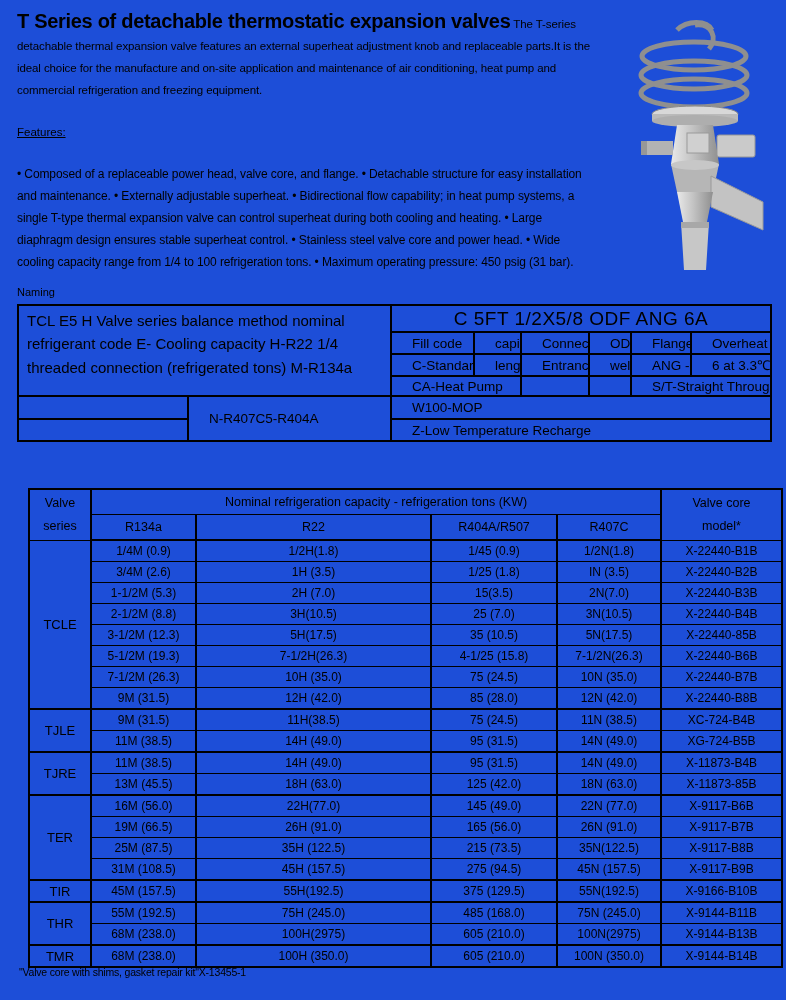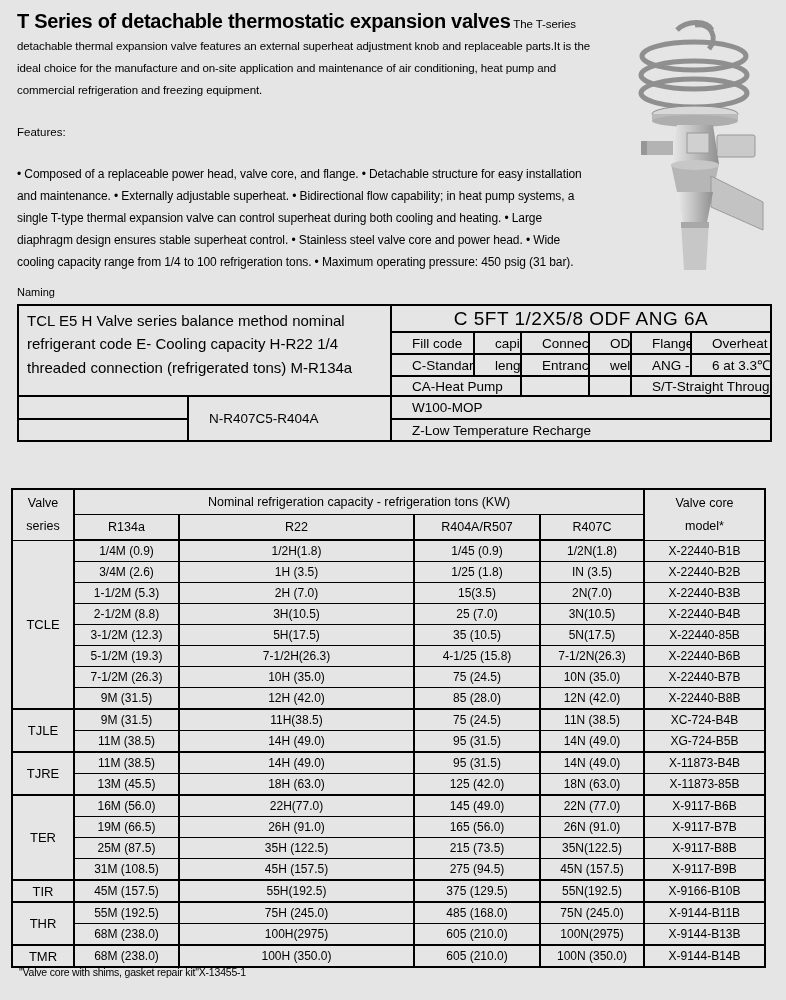--- a/index.html
+++ b/index.html
@@ -1,25 +1,25 @@
 <!DOCTYPE html>
 <html><head>
 <meta charset="utf-8">
 <style>
   html,body { margin:0; padding:0; background:#fff; }
   .page {
-    position:relative; width:786px; height:1000px; background:#e5e5e5;
+    position:relative; width:786px; height:1000px; background:#1d4ed8;
     font-family:"Liberation Sans", sans-serif; color:#000; overflow:hidden;
   }
   
   .title-block { position:absolute; left:17px; top:10px; width:578px;
     font-size:11.5px; line-height:22px; letter-spacing:-0.1px; }
   .doc-title { font-size:20px; font-weight:bold; letter-spacing:-0.3px; }
   
-  .features-heading { position:absolute; left:17px; top:126px; font-size:11.5px; }
+  .features-heading { position:absolute; left:17px; top:126px; font-size:11.5px;text-decoration:underline; }
   .features-body { position:absolute; left:17px; top:163px; width:578px;
     font-size:12px; line-height:22px; letter-spacing:-0.1px; }
   
   .naming-label { position:absolute; left:17px; top:286px; font-size:11px; }
   .naming-table { position:absolute; left:17px; top:304px; border-collapse:collapse;
     table-layout:fixed; width:753px; }
   .naming-table td { border:2px solid #000; font-size:13.5px; padding:0 20px;
     white-space:nowrap; overflow:hidden; text-align:left; vertical-align:middle; }
   .naming-table td.desc { font-size:15px; line-height:1.55; vertical-align:top;
     padding:3px 8px; white-space:normal; }
@@ -28,21 +28,21 @@
   .naming-table tr.nr1 { height:22px; }
   .naming-table tr.nr2 { height:22px; }
   .naming-table tr.nr3 { height:20px; }
   .naming-table tr.nr4 { height:23px; }
   .naming-table tr.nr5 { height:22px; }
   .naming-note { position:absolute; left:19px; top:453px; font-size:10.5px;
     letter-spacing:-0.2px; width:760px; }
   
   .table-caption { position:absolute; left:18px; top:468px; font-size:13px;
     letter-spacing:1.2px; }
-  .valve-table { position:absolute; left:11px; top:488px; border-collapse:collapse;
+  .valve-table { position:absolute; left:28px; top:488px; border-collapse:collapse;
     table-layout:fixed; width:753px; border:2px solid #000; }
   .valve-table td { border:1px solid #000; border-left-width:2px; border-right-width:2px;
     text-align:center; font-size:12px; padding:0 2px; height:20px;
     white-space:nowrap; overflow:hidden; }
   .valve-table thead td { height:24px; font-size:12.5px; }
   .valve-table thead tr.hdr2 td { border-bottom-width:2px; }
   .valve-table td.group-top { border-top-width:2px; }
   .valve-table td.series-cell { font-size:13px; }
   .hdr-line { display:block; line-height:23px; }
   .table-footnote { position:absolute; left:19px; top:966px; font-size:10.5px;

